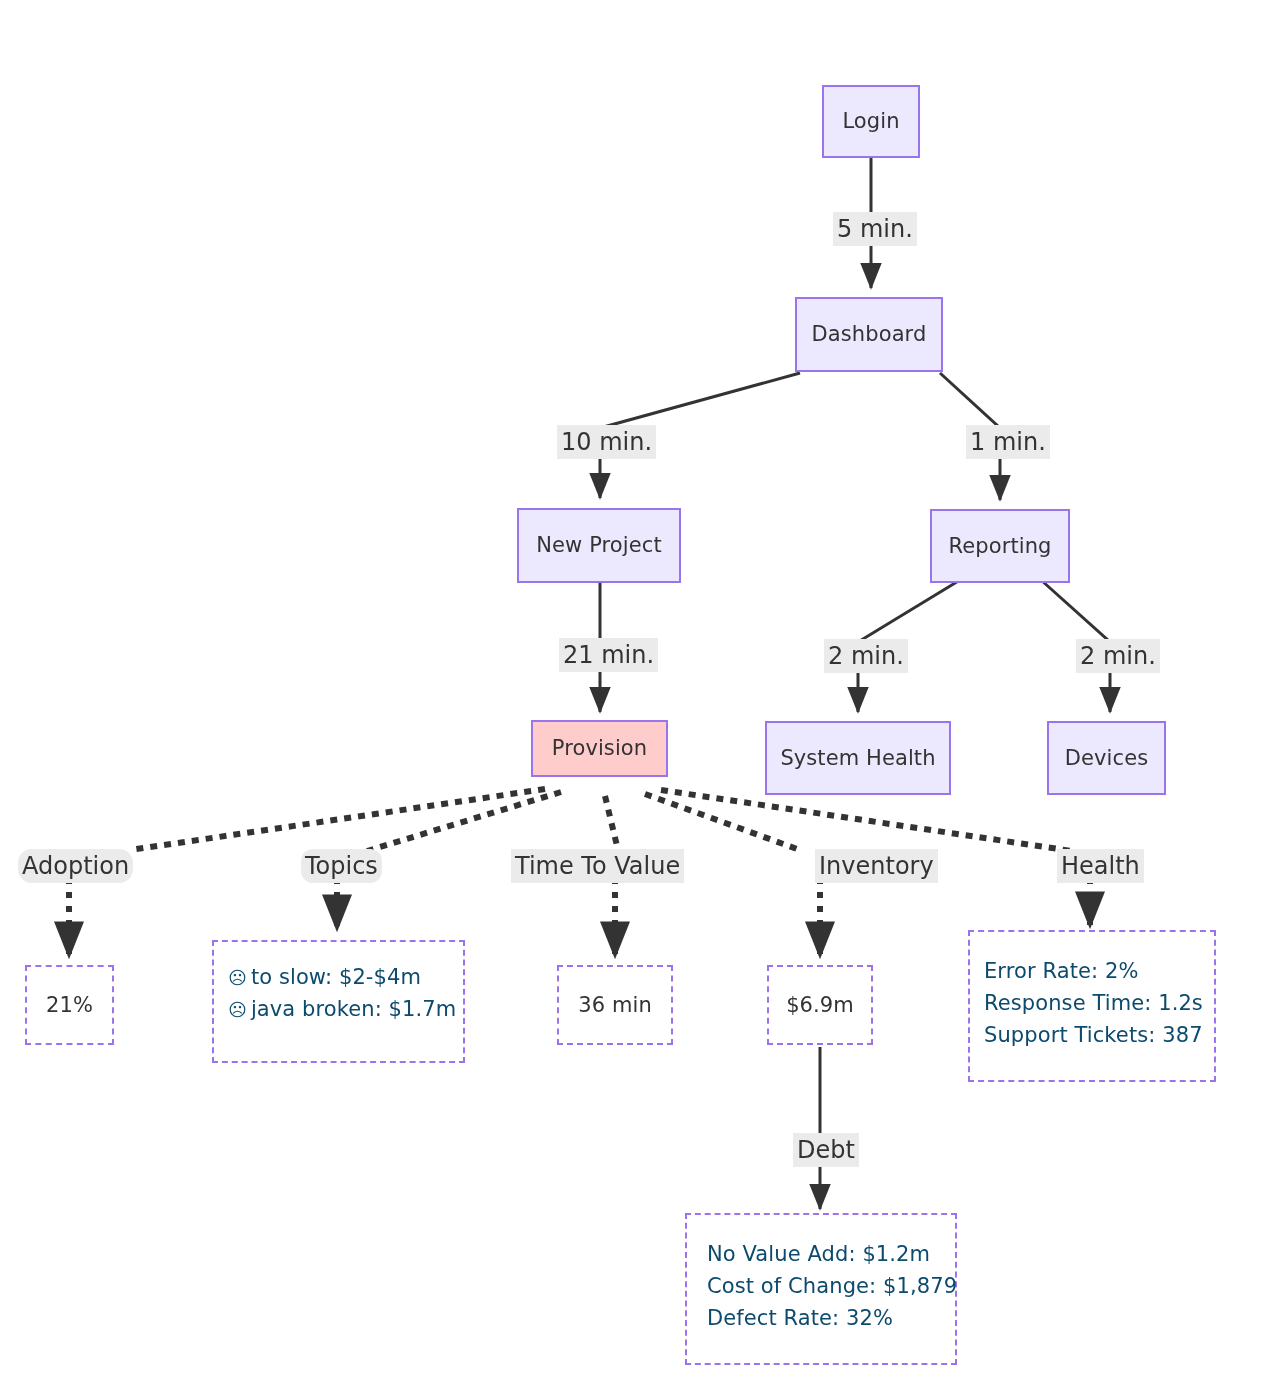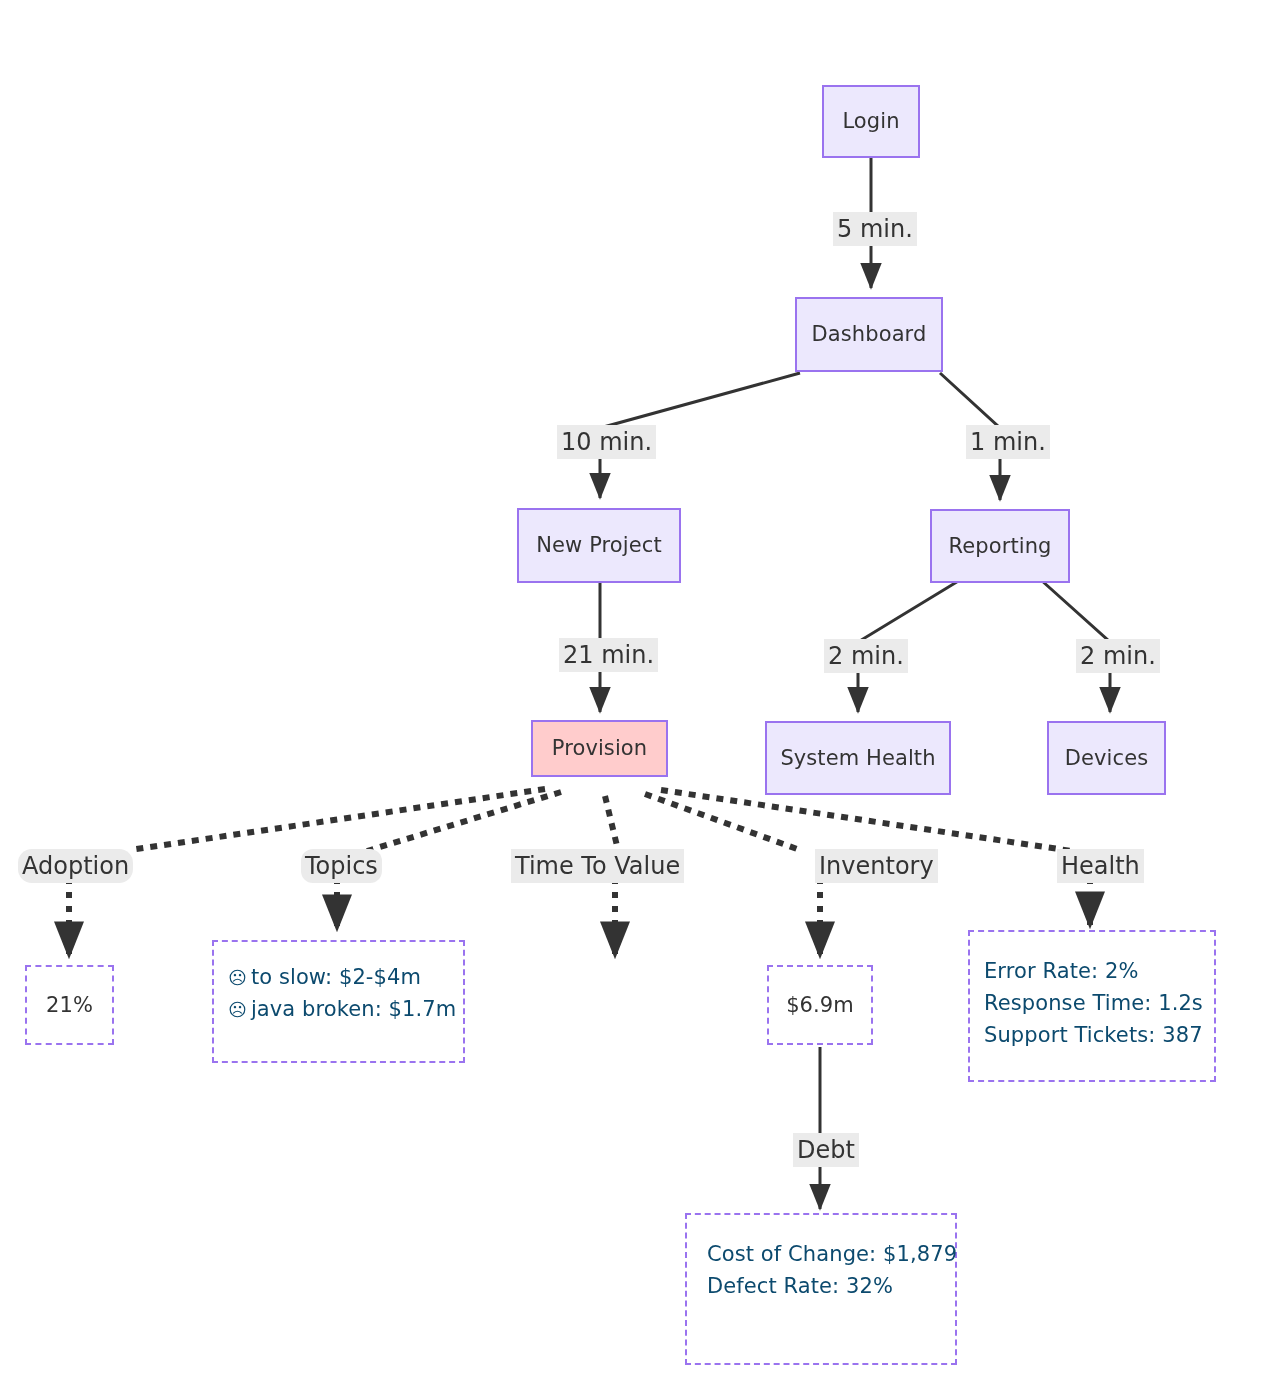--- a/index.html
+++ b/index.html
@@ -164,32 +164,36 @@
 
   <div class="node metric multiline" style="left:212px; top:940px; width:253px; height:123px; padding-top:20px;">
     <span class="metric-line">
       <span class="sad-icon">☹</span><span>to slow: $2-$4m</span>
     </span>
     <span class="metric-line">
       <span class="sad-icon">☹</span><span>java broken: $1.7m</span>
     </span>
   </div>
 
+  <div class="node metric" style="left:557px; top:965px; width:116px; height:80px;">
+    <span>36 min</span>
+  </div>
 
   <div class="node metric" style="left:767px; top:965px; width:106px; height:80px;">
     <span>$6.9m</span>
   </div>
 
   <div class="node metric multiline" style="left:968px; top:930px; width:248px; height:152px; padding-top:24px;">
     <span class="metric-line">Error Rate: 2%</span>
     <span class="metric-line">Response Time: 1.2s</span>
     <span class="metric-line">Support Tickets: 387</span>
   </div>
 
   <div class="node metric multiline" style="left:685px; top:1213px; width:272px; height:152px; padding-top:24px; padding-left:20px;">
+    <span class="metric-line">No Value Add: $1.2m</span>
     <span class="metric-line">Cost of Change: $1,879</span>
     <span class="metric-line">Defect Rate: 32%</span>
   </div>
 
   <div class="edge-label" style="left:833px; top:212px;">5 min.</div>
 
   <div class="edge-label" style="left:557px; top:425px;">10 min.</div>
 
   <div class="edge-label" style="left:966px; top:425px;">1 min.</div>
 

